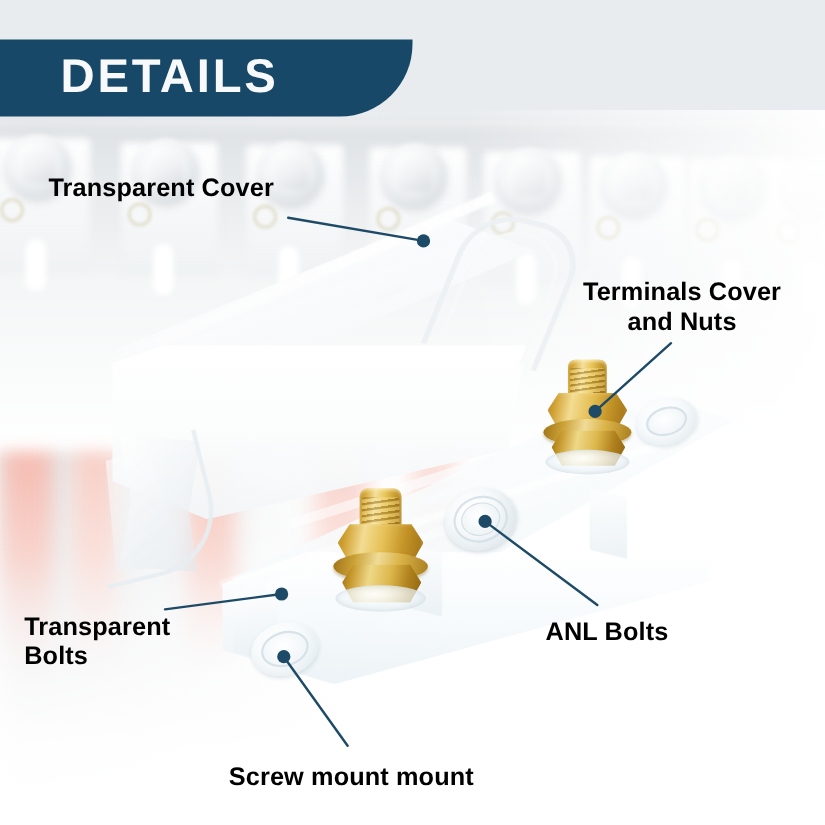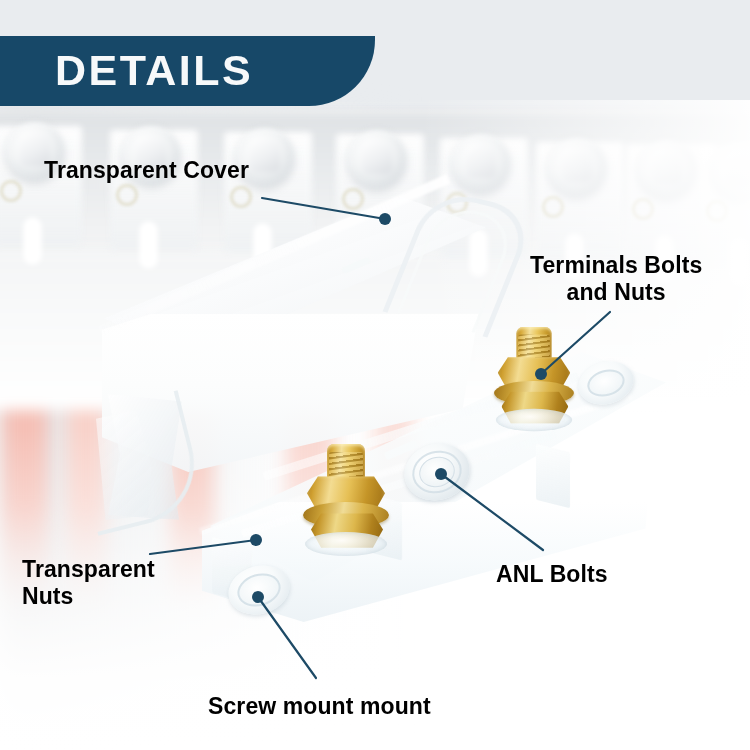--- a/index.html
+++ b/index.html
@@ -563,22 +563,22 @@
         <circle cx="541" cy="374" r="6" fill="#1d4a66"></circle>
         <line x1="543" y1="550" x2="441" y2="474" stroke="#1d4a66" stroke-width="2.2" stroke-linecap="round"></line>
         <circle cx="441" cy="474" r="6" fill="#1d4a66"></circle>
         <line x1="150" y1="554" x2="256" y2="540" stroke="#1d4a66" stroke-width="2.2" stroke-linecap="round"></line>
         <circle cx="256" cy="540" r="6" fill="#1d4a66"></circle>
         <line x1="316" y1="678" x2="258" y2="597" stroke="#1d4a66" stroke-width="2.2" stroke-linecap="round"></line>
         <circle cx="258" cy="597" r="6" fill="#1d4a66"></circle>
       </svg>
     <div id="callout-labels">
         <div class="callout-label" style="left: 44px; top: 156px; color: rgb(0, 0, 0);">Transparent Cover</div>
-        <div class="callout-label two-line" style="left: 530px; top: 252px; color: rgb(0, 0, 0); text-align: center;">Terminals Bolts
+        <div class="callout-label two-line" style="left: 530px; top: 252px; color: rgb(0, 0, 0); text-align: center;">Terminals Cover
 and Nuts</div>
         <div class="callout-label" style="left: 496px; top: 560px; color: rgb(0, 0, 0);">ANL Bolts</div>
         <div class="callout-label two-line" style="left: 22px; top: 556px; color: rgb(0, 0, 0);">Transparent
-Nuts</div>
+Bolts</div>
         <div class="callout-label" style="left: 208px; top: 692px; color: rgb(0, 0, 0);">Screw mount mount</div>
       </div>
   </div>
 
 </div>
 
 </body></html>

